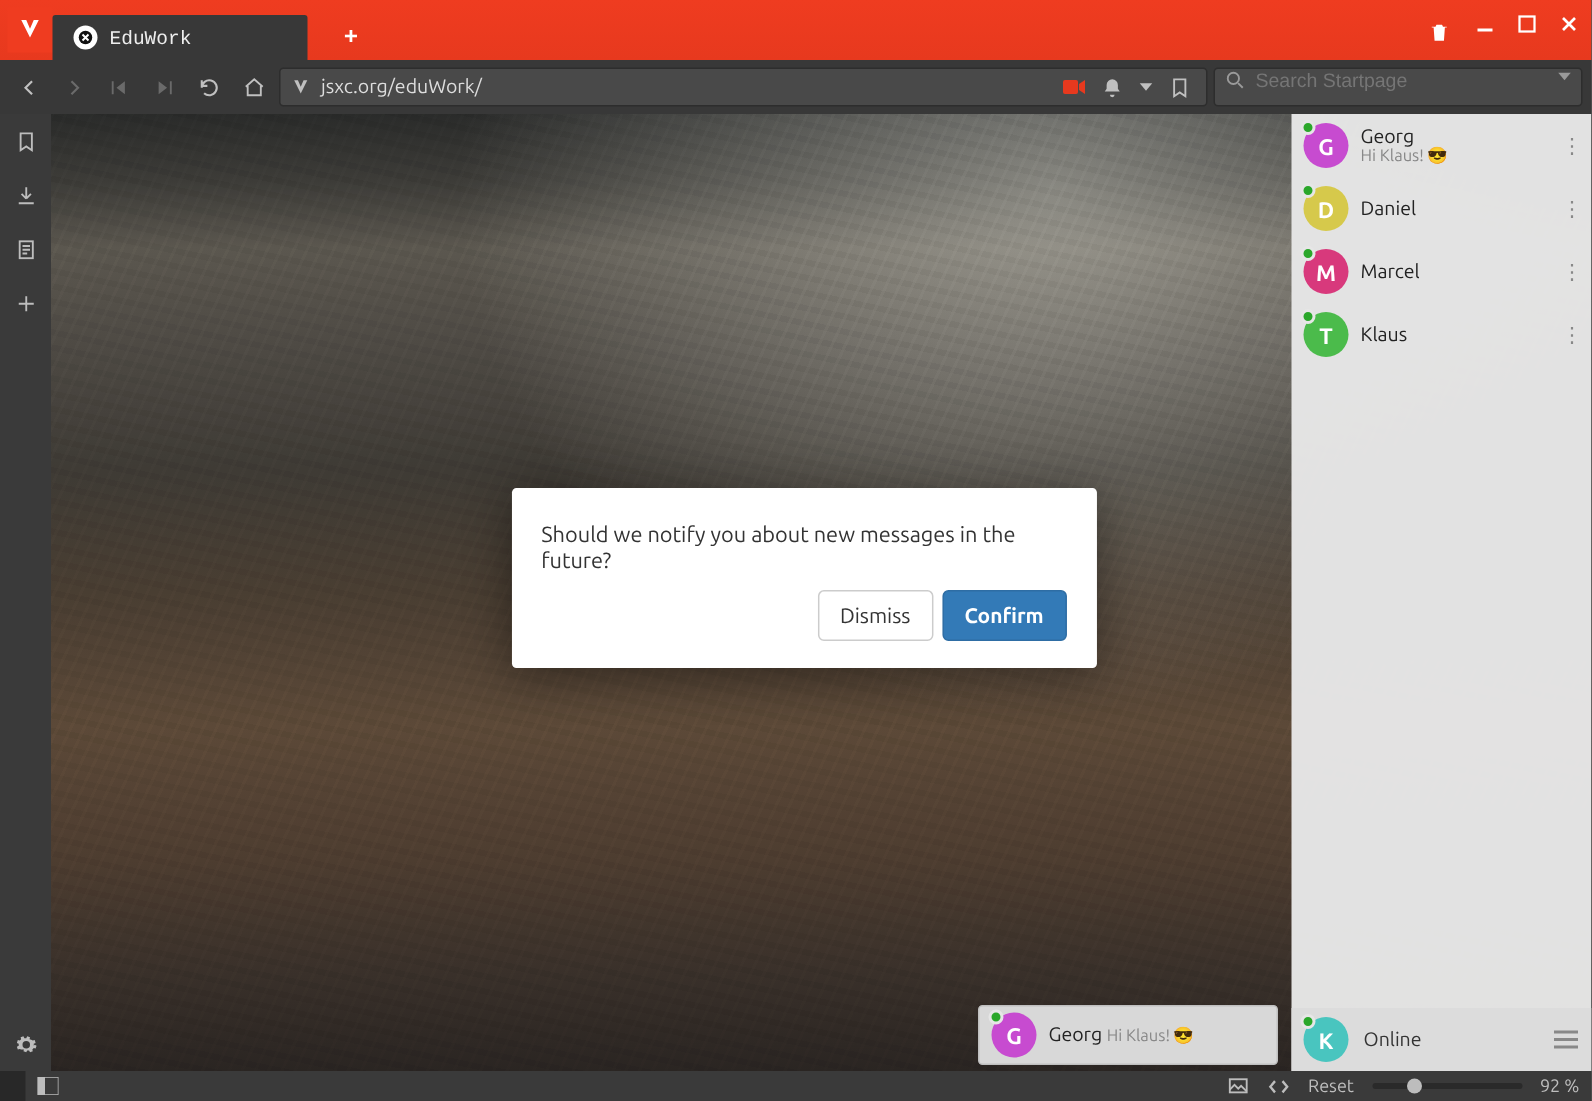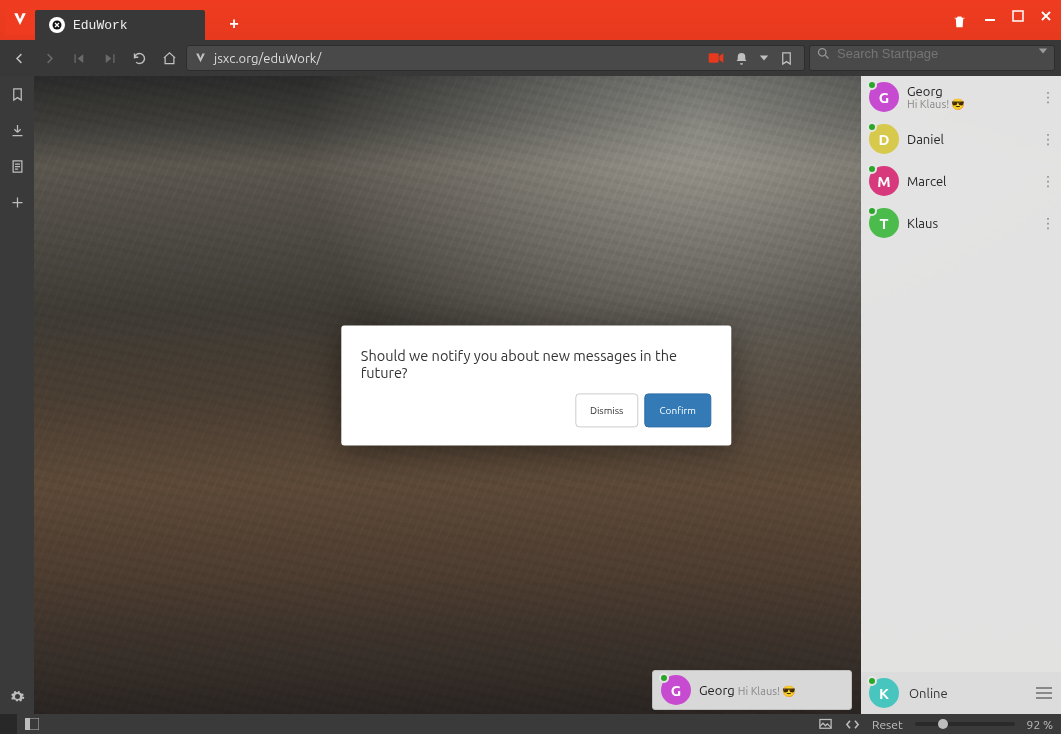--- a/index.html
+++ b/index.html
@@ -68,23 +68,23 @@
   .panel-footer{position:absolute;bottom:0;left:0;right:0;height:42px;background:#dcdcdc; display:flex;align-items:center;gap:10px;padding:0 8px;}
   .panel-footer .ham{position:absolute;right:8px;top:50%;transform:translateY(-50%);color:#888;cursor:pointer;}
   
   .chip{position:absolute;bottom:4px;right:209px;width:200px;height:40px;background:rgba(222,222,222,0.97);border:1px solid #bfbfbf;border-radius:3px;display:flex;align-items:center;gap:8px;padding:0 8px;cursor:pointer;}
   .chip .txt .name{font-size:13px;color:#222;}
   .chip .txt .msg{font-size:11px;color:#888;}
   
   .modal{position:absolute;top:50%;left:50%;transform:translate(-53%,-58%);background:#fff;color:#333;border-radius:3px;box-shadow:0 4px 30px rgba(0,0,0,.4);padding:22px 20px 18px 20px;width:390px;}
   .modal p{font-size:14.5px;color:#333;margin-bottom:12px;}
   .modal .buttons{display:flex;justify-content:flex-end;gap:6px;}
-  .btn{height:34px;padding:0 14px;border-radius:4px;font-size:10px;cursor:pointer;display:flex;align-items:center;}
+  .btn{height:34px;padding:0 14px;border-radius:4px;font-size:14px;cursor:pointer;display:flex;align-items:center;}
   .btn-default{background:#fff;border:1px solid #ccc;color:#333;}
-  .btn-primary{background:#337ab7;color:#fff;border:1px solid #2e6da4;}
+  .btn-primary{background:#337ab7;color:#fff;border:1px solid #2e6da4;font-weight:bold;}
   
   .status-bar{height:20px;background:#3a3a3a;display:flex;align-items:center;padding:0 8px;color:#bdbdbd;font-size:12px;position:absolute;bottom:0;left:17px;right:0;}
   .status-bar .right{margin-left:auto;display:flex;align-items:center;gap:12px;}
   .zoom-slider{width:100px;height:4px;background:#2a2a2a;border-radius:2px;position:relative;}
   .zoom-slider .thumb{width:10px;height:10px;border-radius:50%;background:#bdbdbd;position:absolute;top:50%;transform:translate(-50%,-50%);left:28%;}
   svg{display:block}
   .ic{width:15px;height:15px}
 </style>
 </head>
 <body>

